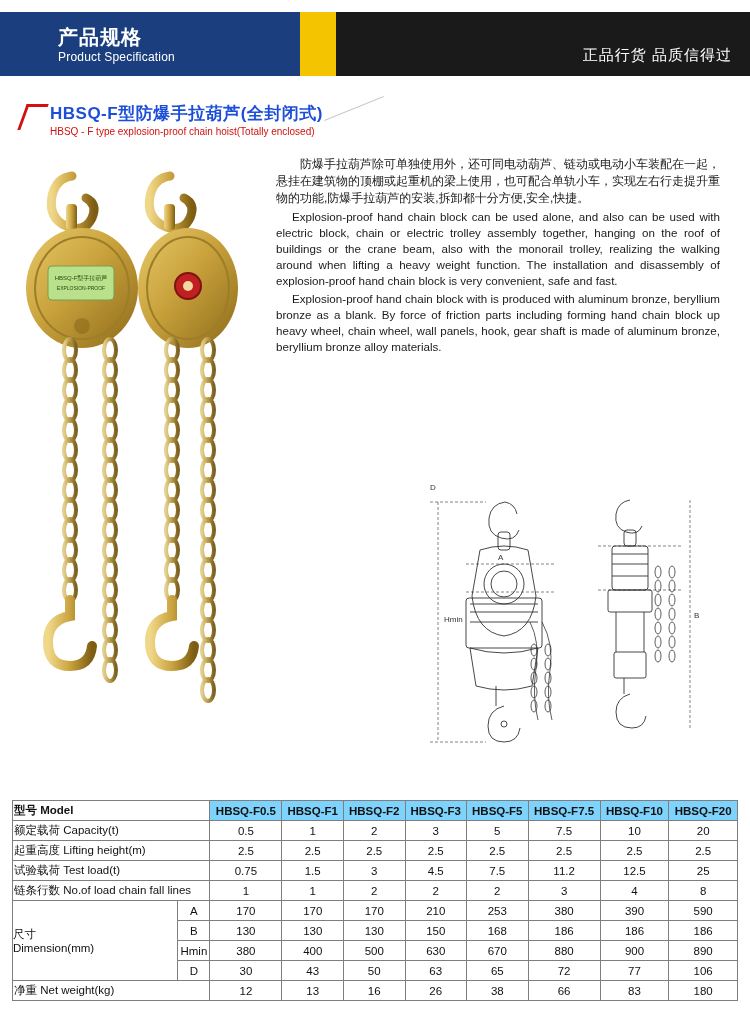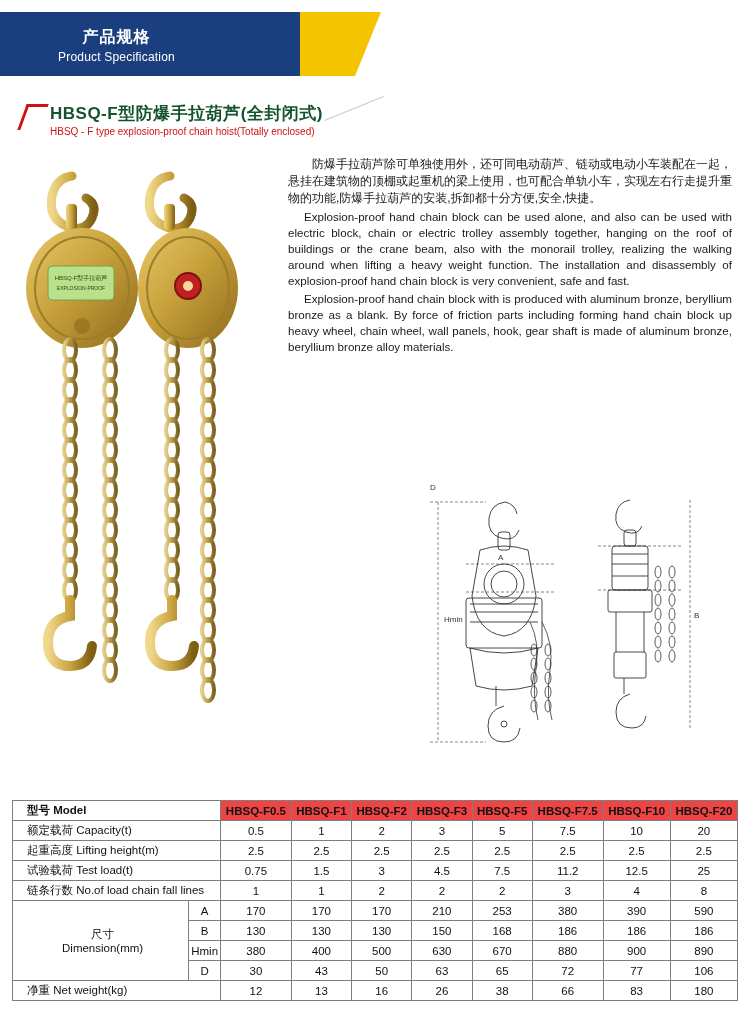--- a/index.html
+++ b/index.html
@@ -25,25 +25,24 @@
     left: 0; top: 12px;
     width: 300px; height: 64px;
     background: #1b3f7e;
   }
   .header-blue-inner {
     position: absolute;
     left: 58px; top: 14px;
     color: #ffffff;
   }
   .header-cn {
-    font-size: 16px;
+    font-size: 20px;
     font-weight: bold;
     letter-spacing: 1px;
     line-height: 22px;
-    text-align: center;
   }
   .header-en {
     font-size: 12px;
     letter-spacing: 0.2px;
     margin-top: 3px;
     line-height: 12px;
   }
   .header-yellow {
     position: absolute;
     left: 268px; top: 12px;
@@ -77,21 +76,21 @@
     width: 22px; height: 26px;
     border-left: 3px solid #d21010;
     border-top: 3px solid #d21010;
     transform: skewX(-20deg);
   }
   .title-cn {
     position: absolute;
     left: 28px; top: 0;
     font-size: 17px;
     font-weight: bold;
-    color: #14532d;
+    color: #1d4ed8;
     letter-spacing: 0.5px;
   }
   .title-en {
     position: absolute;
     left: 28px; top: 24px;
     font-size: 10px;
     color: #d21010;
   }
   .title-slash {
     position: absolute;
@@ -112,21 +111,21 @@
   .photo {
     position: absolute;
     left: 12px; top: 10px;
     width: 270px; height: 560px;
   }
   .photo svg { display: block; }
 
   
   .textcol {
     position: absolute;
-    left: 288px; top: 6px;
+    left: 276px; top: 6px;
     width: 444px;
   }
   .textcol p {
     margin: 0 0 2px 0;
     font-size: 12px;
     line-height: 17px;
     color: #1a1a1a;
     text-indent: 24px;
     text-align: justify;
   }
@@ -163,46 +162,49 @@
     color: #111;
   }
   td, th {
     border: 1px solid #7e7e7e;
     text-align: center;
     height: 20px;
     padding: 0 2px;
     font-weight: normal;
   }
   thead td {
-    background: #ef4444;
+    background: #7dd3fc;
     font-weight: bold;
     font-size: 11.5px;
     text-align: center;
   }
   td.rowhead {
     text-align: left;
-    padding-left: 14px;
+    padding-left: 1px;
     background: #ffffff;
     white-space: nowrap;
   }
   td.dimlabel {
-    text-align: center;
-    padding-left: 6px;
+    text-align: left;
+    padding-left: 0;
     white-space: nowrap;
   }
   td.subhead {
     width: 26px;
     font-weight: normal;
   }
 </style>
 </head>
 <body>
 
 <div class="header">
   <div class="header-yellow"></div>
+  <div class="header-black">
+    <div class="header-black-text">正品行货 品质信得过</div>
+  </div>
   <div class="header-blue">
     <div class="header-blue-inner">
       <div class="header-cn">产品规格</div>
       <div class="header-en">Product Specification</div>
     </div>
   </div>
 </div>
 
 <div class="title-block">
   <div class="title-corner"></div>

